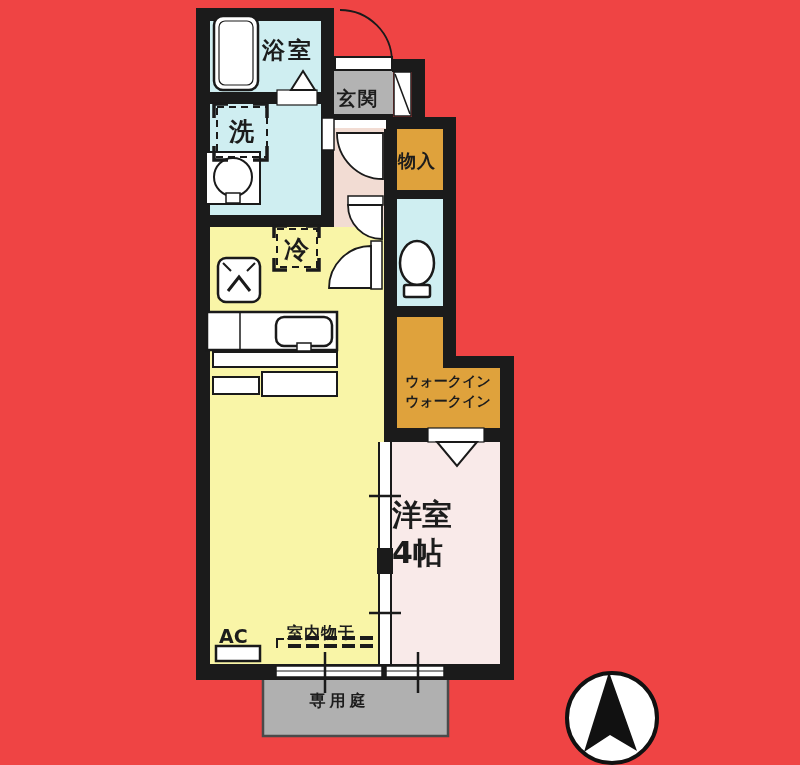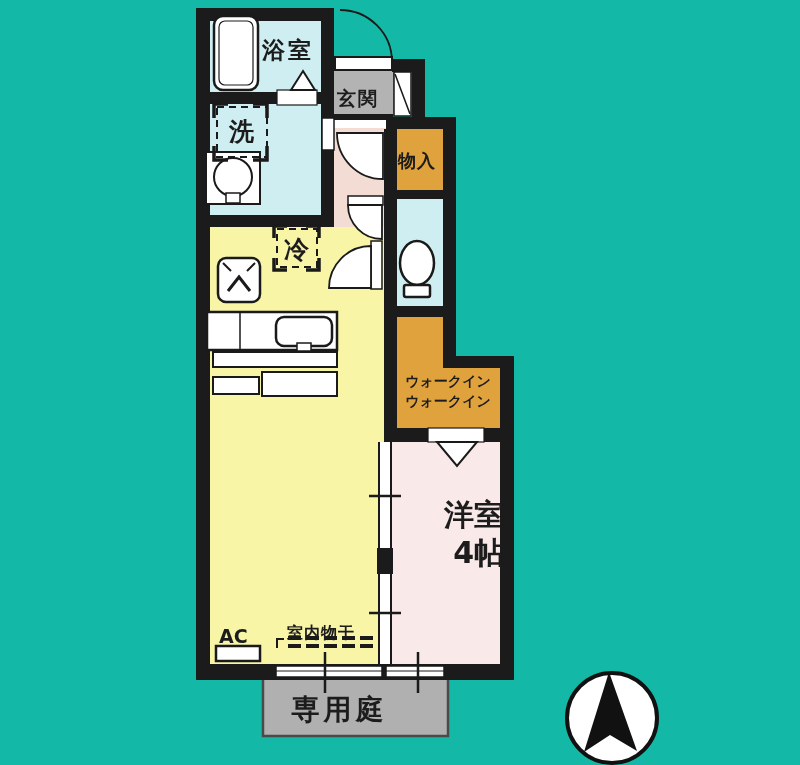--- a/index.html
+++ b/index.html
@@ -1,31 +1,31 @@
 <!DOCTYPE html>
 <html><head>
 <meta charset="utf-8">
 <style>
   html,body{margin:0;padding:0;background:#fbfaf6;}
-  .stage{position:relative;width:800px;height:765px;background:#14b8a6;overflow:hidden;
+  .stage{position:relative;width:800px;height:765px;background:#ef4444;overflow:hidden;
          font-family:"DejaVu Sans",sans-serif;}
   svg{position:absolute;left:0;top:0;}
   .lbl{position:absolute;color:#1c1c1c;font-weight:600;white-space:nowrap;
        font-family:"DejaVu Sans",sans-serif;}
   #lbl-bathroom{left:262px;top:35px;font-size:23px;letter-spacing:3px;}
   #lbl-entrance{left:337px;top:86px;font-size:19px;letter-spacing:2px;}
   #lbl-storage{left:398px;top:149px;font-size:18px;letter-spacing:1px;}
   #lbl-washer{left:229px;top:115px;font-size:25px;}
   #lbl-fridge{left:284px;top:233px;font-size:25px;}
   #lbl-ldk{left:210px;top:440px;width:174px;text-align:center;font-size:36px;font-weight:700;}
   #lbl-wic{left:394px;top:371px;width:108px;text-align:center;font-size:14px;line-height:1.45;}
-  #lbl-western{left:392px;top:496px;width:112px;text-align:right;font-size:30px;line-height:1.25;font-weight:700;}
+  #lbl-western{left:392px;top:496px;width:112px;text-align:left;font-size:30px;line-height:1.25;font-weight:700;}
   #lbl-ac{left:219px;top:625px;font-size:19px;font-weight:700;}
   #lbl-drying{left:287px;top:615px;font-size:16px;font-weight:700;letter-spacing:1px;margin-top:8px;}
-  #lbl-garden{left:263px;top:691px;width:153px;text-align:center;font-size:28px;letter-spacing:4px;}
+  #lbl-garden{left:263px;top:691px;width:153px;text-align:center;font-size:16px;letter-spacing:4px;}
 </style>
 </head>
 <body>
 
 <div class="stage">
   <svg width="800" height="765" viewBox="0 0 800 765">
 
     <g stroke="none">
       <rect x="209" y="18" width="114" height="78" fill="#cfeef1"></rect>
       <rect x="209" y="100" width="114" height="118" fill="#cfeef1"></rect>

